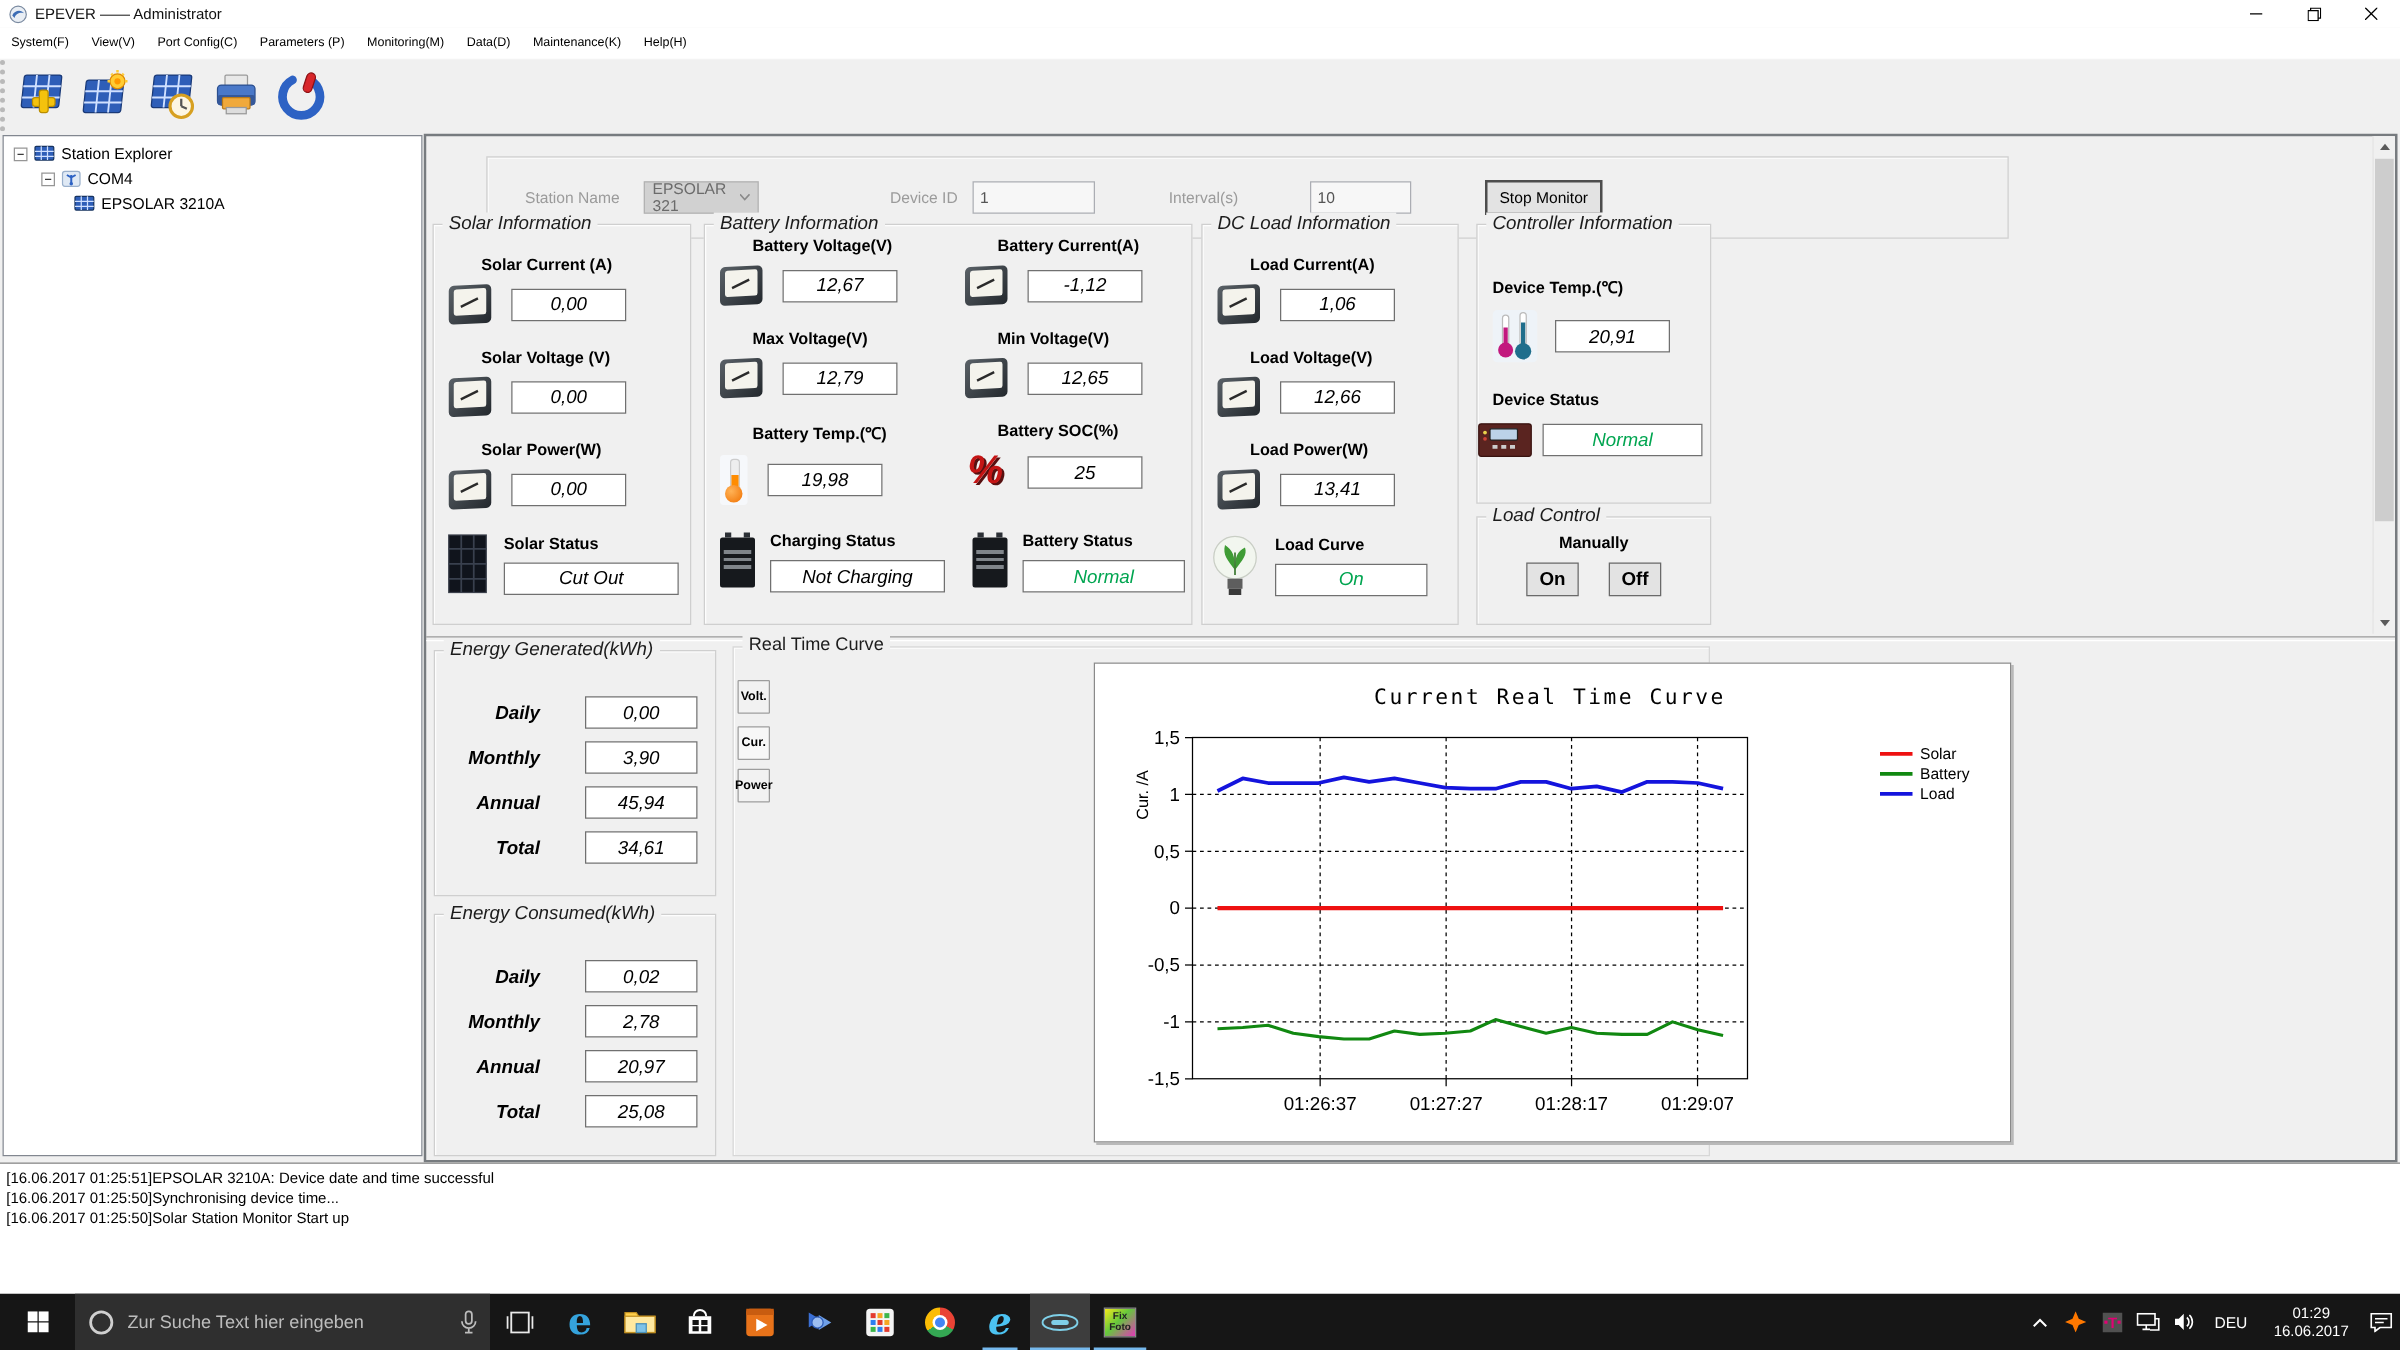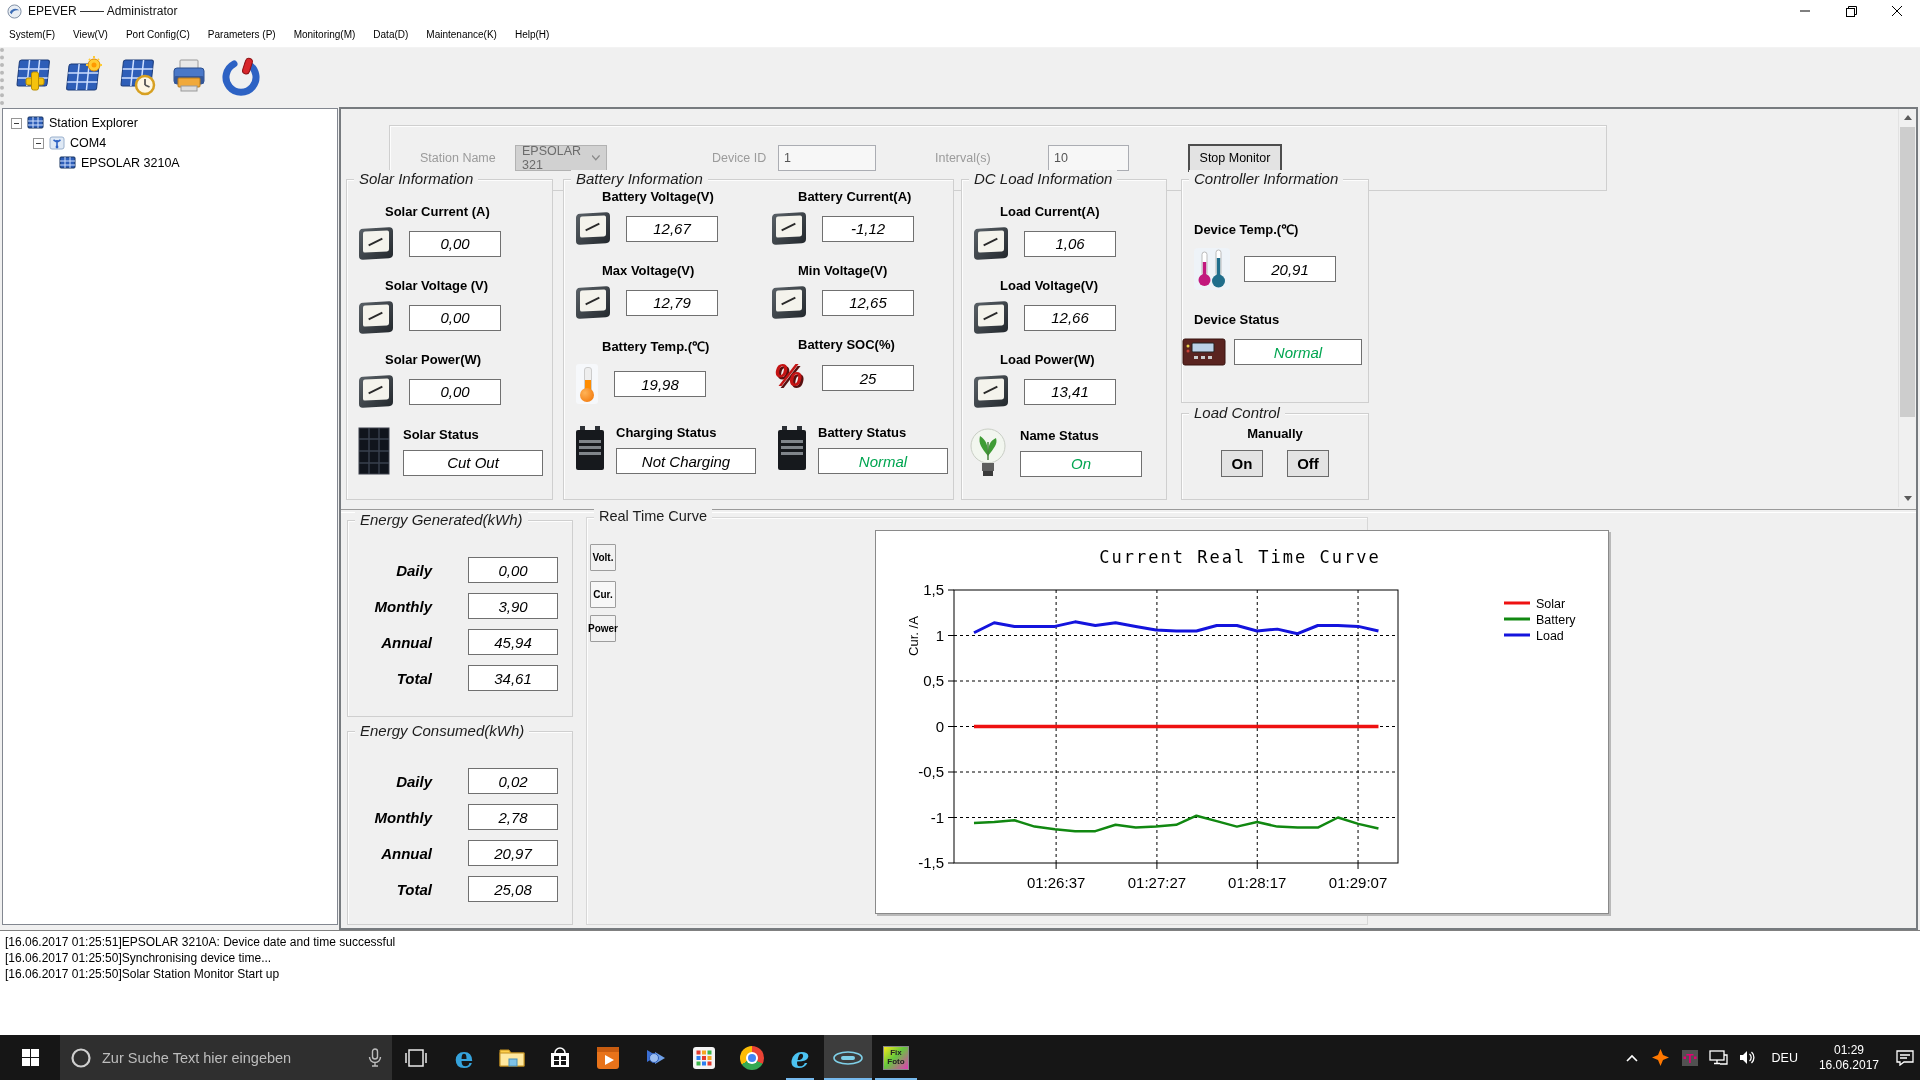--- a/index.html
+++ b/index.html
@@ -411,21 +411,21 @@
       </div>
       <div class="status-blk" style="padding-left:6px;">
         <svg width="40" height="52" viewBox="0 0 40 52">
           <circle cx="20" cy="20" r="17" fill="#f2f6ef" stroke="#c9cec5"></circle>
           <path d="M20 30 C14 22, 10 18, 12 10 C18 14, 20 18, 20 30 M20 30 C26 22, 30 18, 28 12 C22 15, 20 19, 20 30" fill="#3f9c35"></path>
           <path d="M20 34 V16" stroke="#3f7c35" stroke-width="1.4"></path>
           <rect x="14" y="37" width="12" height="8" fill="#5e5e5e"></rect>
           <rect x="15" y="45" width="10" height="5" fill="#3a3a3a"></rect>
         </svg>
         <div>
-          <div class="flabel">Name Status</div>
+          <div class="flabel">Load Curve</div>
           <div class="vbox" style="width: 122px; color: rgb(0, 165, 80);">On</div>
         </div>
       </div>
     </div>
 
     <div class="group" style="left:840px; top:70px; width:188px; height:224px; padding:40px 0 0 12px;">
       <span class="gtitle">Controller Information</span>
       <div class="flabel" style="margin-bottom:10px;">Device Temp.(℃)</div>
       <div class="vrow" style="gap:14px; margin-bottom:22px;">
         <svg width="36" height="42" viewBox="0 0 36 42">

